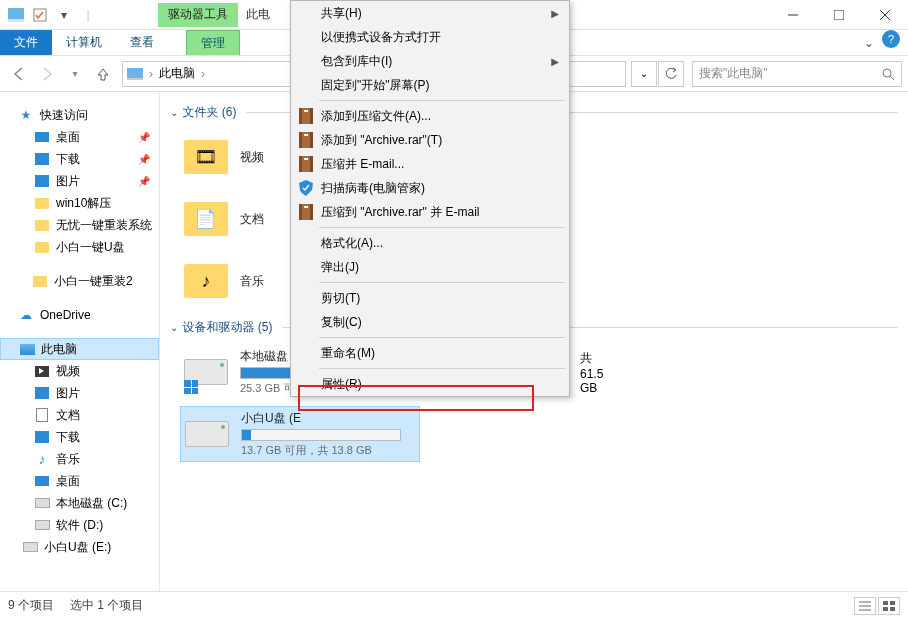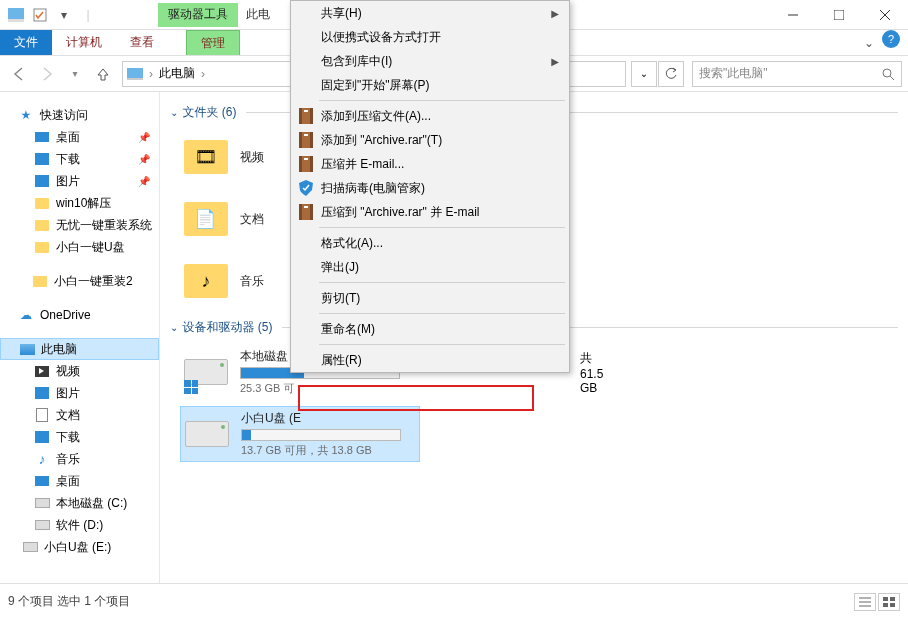--- a/index.html
+++ b/index.html
@@ -10,21 +10,21 @@
 .qat { display: flex; align-items: center; padding-left: 6px; gap: 4px; }
 .qat .ic { width: 20px; height: 20px; display: flex; align-items: center; justify-content: center; }
 .tab-tools { margin-left: 60px; background: #8de28d; color: #222; padding: 4px 10px; height: 24px; display: flex; align-items: center; font-size: 12px; }
 .title-txt { margin-left: 8px; color: #333; }
 .win-controls { margin-left: auto; display: flex; }
 .win-btn { width: 46px; height: 30px; display: flex; align-items: center; justify-content: center; }
 
 
 .ribbon { height: 26px; display: flex; align-items: stretch; border-bottom: 1px solid #e0e0e0; }
 .file-tab { background: #1979ca; color: #fff; padding: 0 14px; display: flex; align-items: center; }
-.rtab { padding: 0 14px; display: flex; align-items: center; color: #7f1d1d; }
+.rtab { padding: 0 14px; display: flex; align-items: center; color: #0c4a6e; }
 .rtab.green { background: #8de28d; border: 1px solid #6ac56a; border-bottom: none; }
 .ribbon .spacer { flex: 1; }
 .ribbon .caret { padding: 0 8px; display: flex; align-items: center; color: #555; }
 .help-ic { width: 18px; height: 18px; border-radius: 50%; background: #2d8bd6; color: #fff; display: flex; align-items: center; justify-content: center; margin-right: 8px; font-size: 11px; }
 
 
 .addr { height: 36px; display: flex; align-items: center; gap: 2px; padding: 4px 6px; border-bottom: 1px solid #e0e0e0; }
 .addr .navbtn { width: 26px; height: 26px; display: flex; align-items: center; justify-content: center; color: #888; }
 .addr .navbtn.enabled { color: #333; }
 .addr-field { flex: 1; height: 26px; border: 1px solid #ccc; display: flex; align-items: center; padding: 0 4px; margin: 0 4px; }
@@ -80,21 +80,21 @@
 
 
 .ctx { position: absolute; left: 290px; top: 0; width: 280px; background: #f2f2f2; border: 1px solid #b8b8b8; box-shadow: 2px 2px 6px rgba(0,0,0,0.25); z-index: 50; }
 .ctx .row { display: flex; align-items: center; height: 24px; padding: 0 10px 0 30px; position: relative; }
 .ctx .row .cic { position: absolute; left: 6px; width: 18px; height: 18px; display: flex; align-items: center; justify-content: center; font-size: 12px; }
 .ctx .row .arrow { margin-left: auto; font-size: 10px; color: #555; }
 .ctx .sep { height: 1px; background: #d0d0d0; margin: 3px 4px 3px 28px; }
 .red-box { position: absolute; border: 2px solid #e02020; pointer-events: none; z-index: 60; }
 
 
-.status { position: absolute; left: 0; bottom: 0; width: 100%; height: 36px; border-top: 1px solid #e0e0e0; display: flex; align-items: center; padding: 0 8px; gap: 3px; color: #444; background: #fff; }
+.status { position: absolute; left: 0; bottom: 0; width: 100%; height: 28px; border-top: 1px solid #e0e0e0; display: flex; align-items: center; padding: 0 8px; gap: 16px; color: #444; background: #fff; }
 .status .views { margin-left: auto; display: flex; gap: 2px; }
 .status .vbtn { width: 22px; height: 18px; border: 1px solid #ccc; display: flex; align-items: center; justify-content: center; }
 
 
 svg { display: block; }
 </style>
 </head>
 <body>
 
 <div class="titlebar">
@@ -466,20 +466,23 @@
     <div class="row">
       <span>格式化(A)...</span>
     </div>
     <div class="row">
       <span>弹出(J)</span>
     </div>
     <div class="sep"></div>
     <div class="row">
       <span>剪切(T)</span>
     </div>
+    <div class="row">
+      <span>复制(C)</span>
+    </div>
     <div class="sep"></div>
     <div class="row">
       <span>重命名(M)</span>
     </div>
     <div class="sep"></div>
     <div class="row">
       <span>属性(R)</span>
     </div>
   </div>
 <div class="red-box" style="left:298px; top:385px; width:236px; height:26px;"></div>

